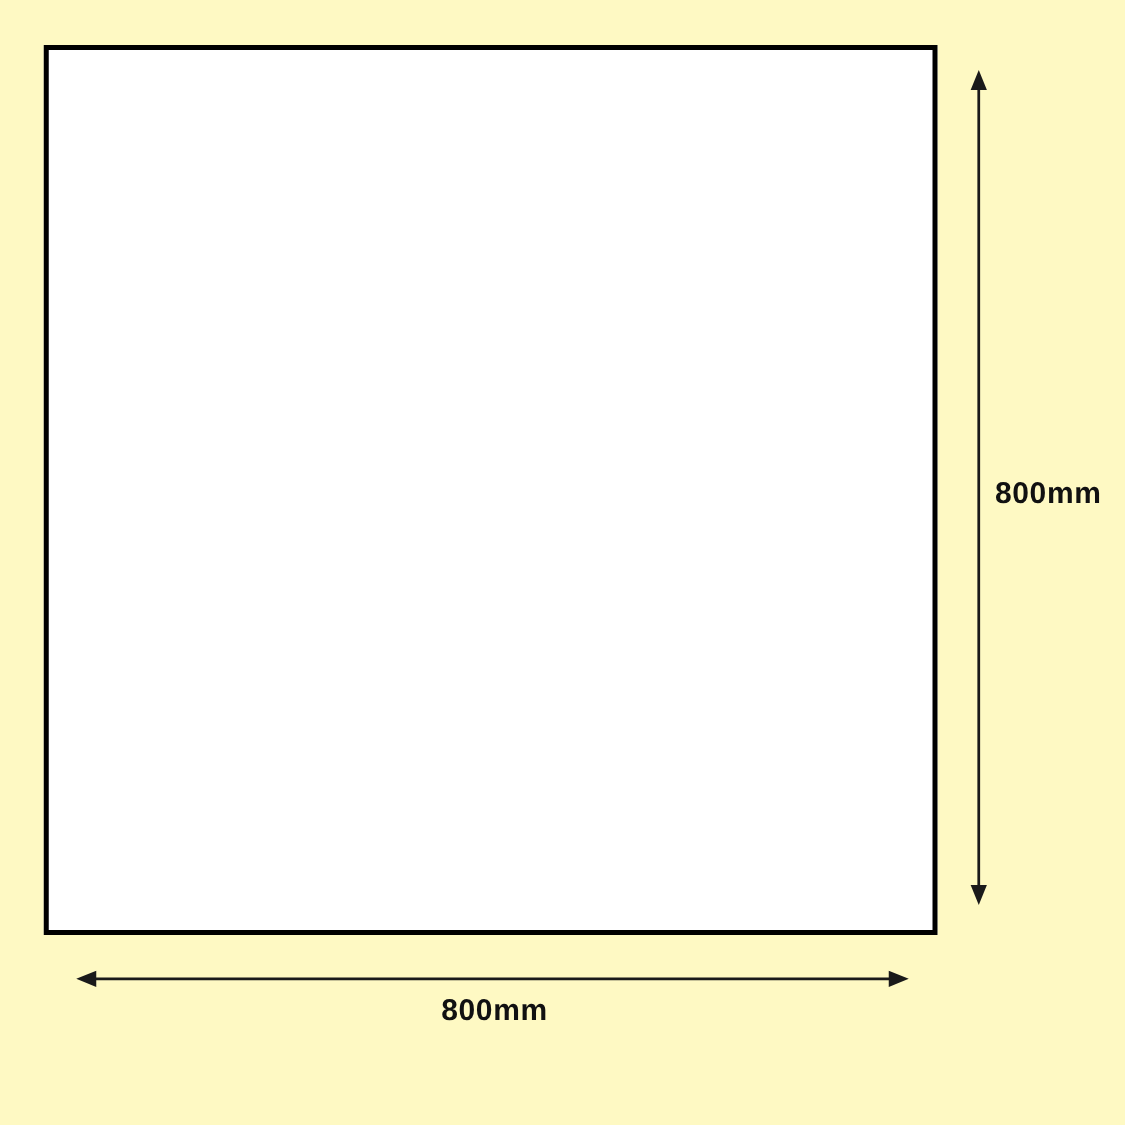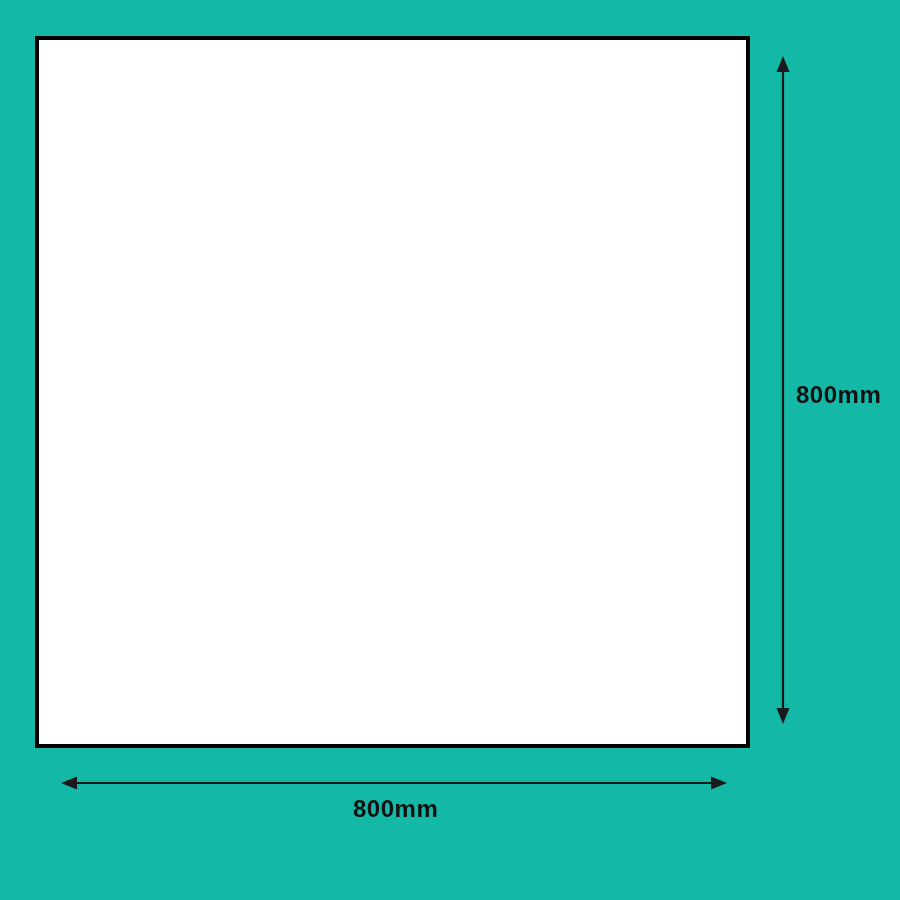--- a/index.html
+++ b/index.html
@@ -4,21 +4,21 @@
 <style>
   html, body {
     margin: 0;
     padding: 0;
     background: #ffffff;
   }
   .canvas {
     position: relative;
     width: 900px;
     height: 900px;
-    background: #14b8a6;
+    background: #fef9c3;
     font-family: "Liberation Sans", sans-serif;
     overflow: hidden;
   }
   .square {
     position: absolute;
     left: 35px;
     top: 36px;
     width: 707px;
     height: 704px;
     border: 4px solid #000000;

